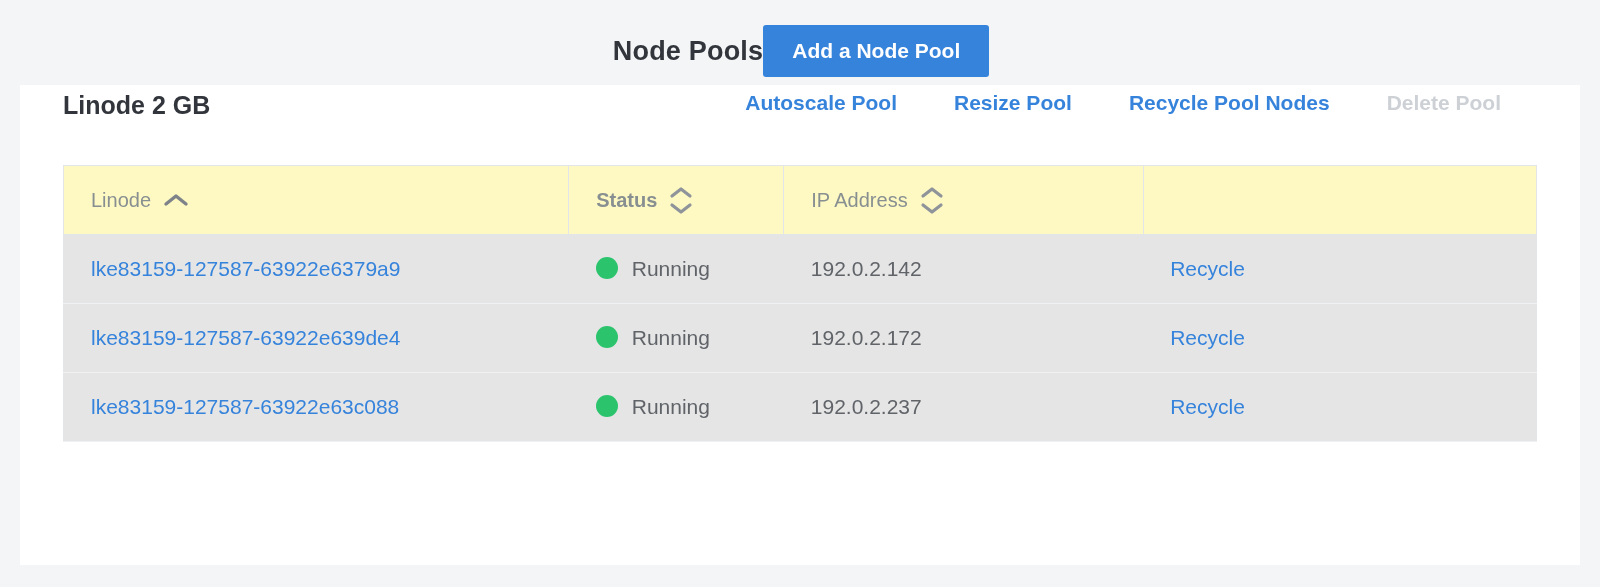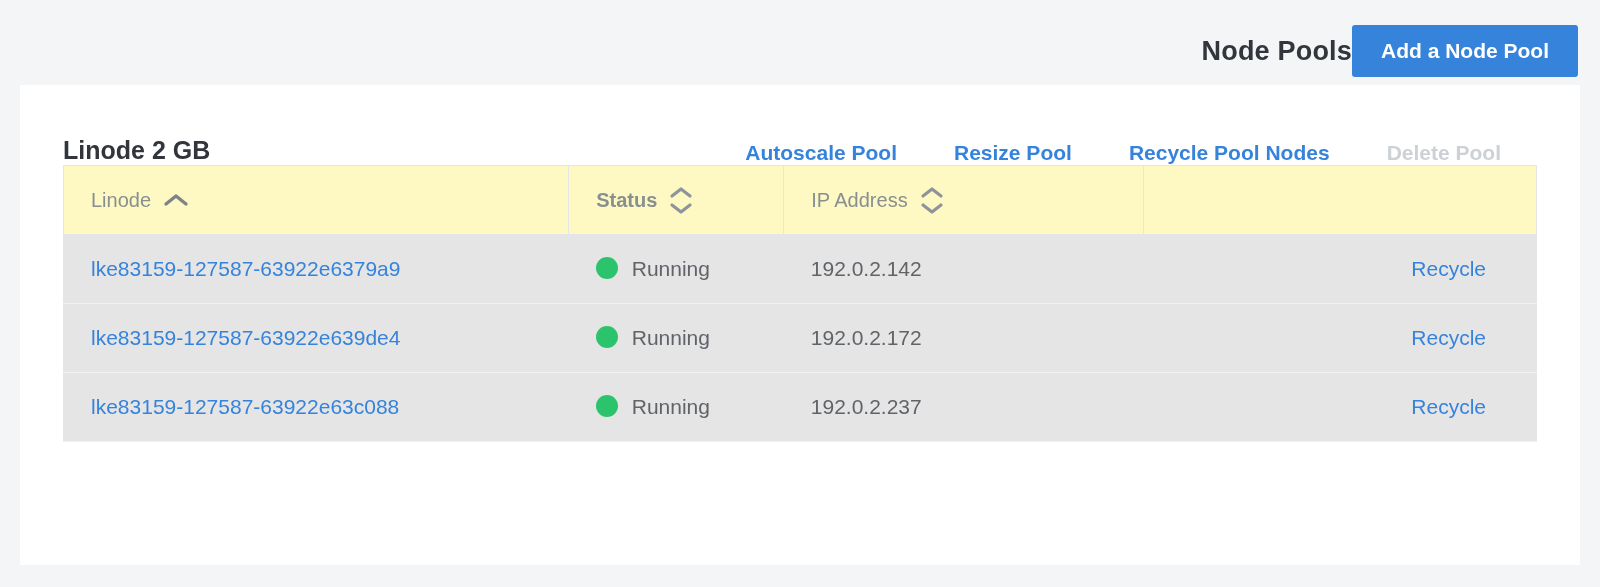--- a/index.html
+++ b/index.html
@@ -16,42 +16,42 @@
   *{margin:0;padding:0;box-sizing:border-box;}
   html,body{width:1600px;height:587px;}
   body{
     background:#f4f5f6;
     font-family:"Liberation Sans","DejaVu Sans",sans-serif;
     color:var(--text-dark);
     overflow:hidden;
   }
   
   .topbar{
-    display:flex;align-items:center;justify-content:flex-end;
+    display:flex;align-items:center;justify-content:center;
     padding:28px 22px 0 24px;height:74px;
   }
   .page-title{font-size:27px;font-weight:bold;letter-spacing:.2px;}
   .topbar-right{display:flex;align-items:center;}
   .text-link{
     color:var(--link-blue);font-size:21px;font-weight:bold;
     text-decoration:none;cursor:pointer;white-space:nowrap;
   }
   .recycle-all{margin-right:41px;}
   .primary-btn{
     background:var(--button-blue);color:#fff;border:none;border-radius:3px;
     font-family:inherit;font-size:21px;font-weight:bold;
     padding:0 29px;height:52px;cursor:pointer;white-space:nowrap;
   }
   
   .card{
     background:#fff;margin:11px 20px 0 20px;height:480px;
     padding:0 43px;
   }
   .card-header{
-    display:flex;align-items:flex-end;justify-content:space-between;
+    display:flex;align-items:flex-start;justify-content:space-between;
     height:80px;padding-top:6px;
   }
   .pool-title{font-size:25px;font-weight:bold;}
   .pool-actions{display:flex;align-items:center;gap:57px;padding-right:36px;}
   .pool-action{font-size:21px;font-weight:bold;color:var(--link-blue);text-decoration:none;cursor:pointer;white-space:nowrap;}
   .pool-action.disabled{color:var(--disabled-gray);cursor:default;}
   
   table{width:100%;border-collapse:collapse;border:1px solid var(--border);}
   thead th{
     background:#fef9c3;height:69px;text-align:left;
@@ -62,21 +62,21 @@
   thead th:last-child{border-right:none;}
   .th-inner{display:flex;align-items:center;gap:12px;cursor:pointer;}
   .col-linode{width:34.3%;}
   .col-status{width:14.6%;font-weight:bold;}
   .col-ip{width:24.4%;}
   .col-actions{width:26.7%;}
   tbody td{
     height:69px;padding-left:27px;font-size:21px;color:var(--text-gray);
     border-bottom:1px solid var(--row-border);background:#e5e5e5;
   }
-  td.cell-actions{text-align:right;padding-right:50px;}
+  td.cell-actions{padding-right:50px;}
   .node-link{color:var(--link-blue);text-decoration:none;cursor:pointer;}
   .status-wrap{display:flex;align-items:flex-start;gap:14px;}
   .status-dot{width:22px;height:22px;border-radius:50%;background:var(--status-green);flex:0 0 auto;}
   tr.footer-row td{height:78px;border-bottom:none;color:var(--text-gray);}
   .sort-icon{display:inline-flex;flex-direction:column;line-height:0;}
   .sort-icon svg{display:block;}
 </style>
 </head>
 <body>
 

